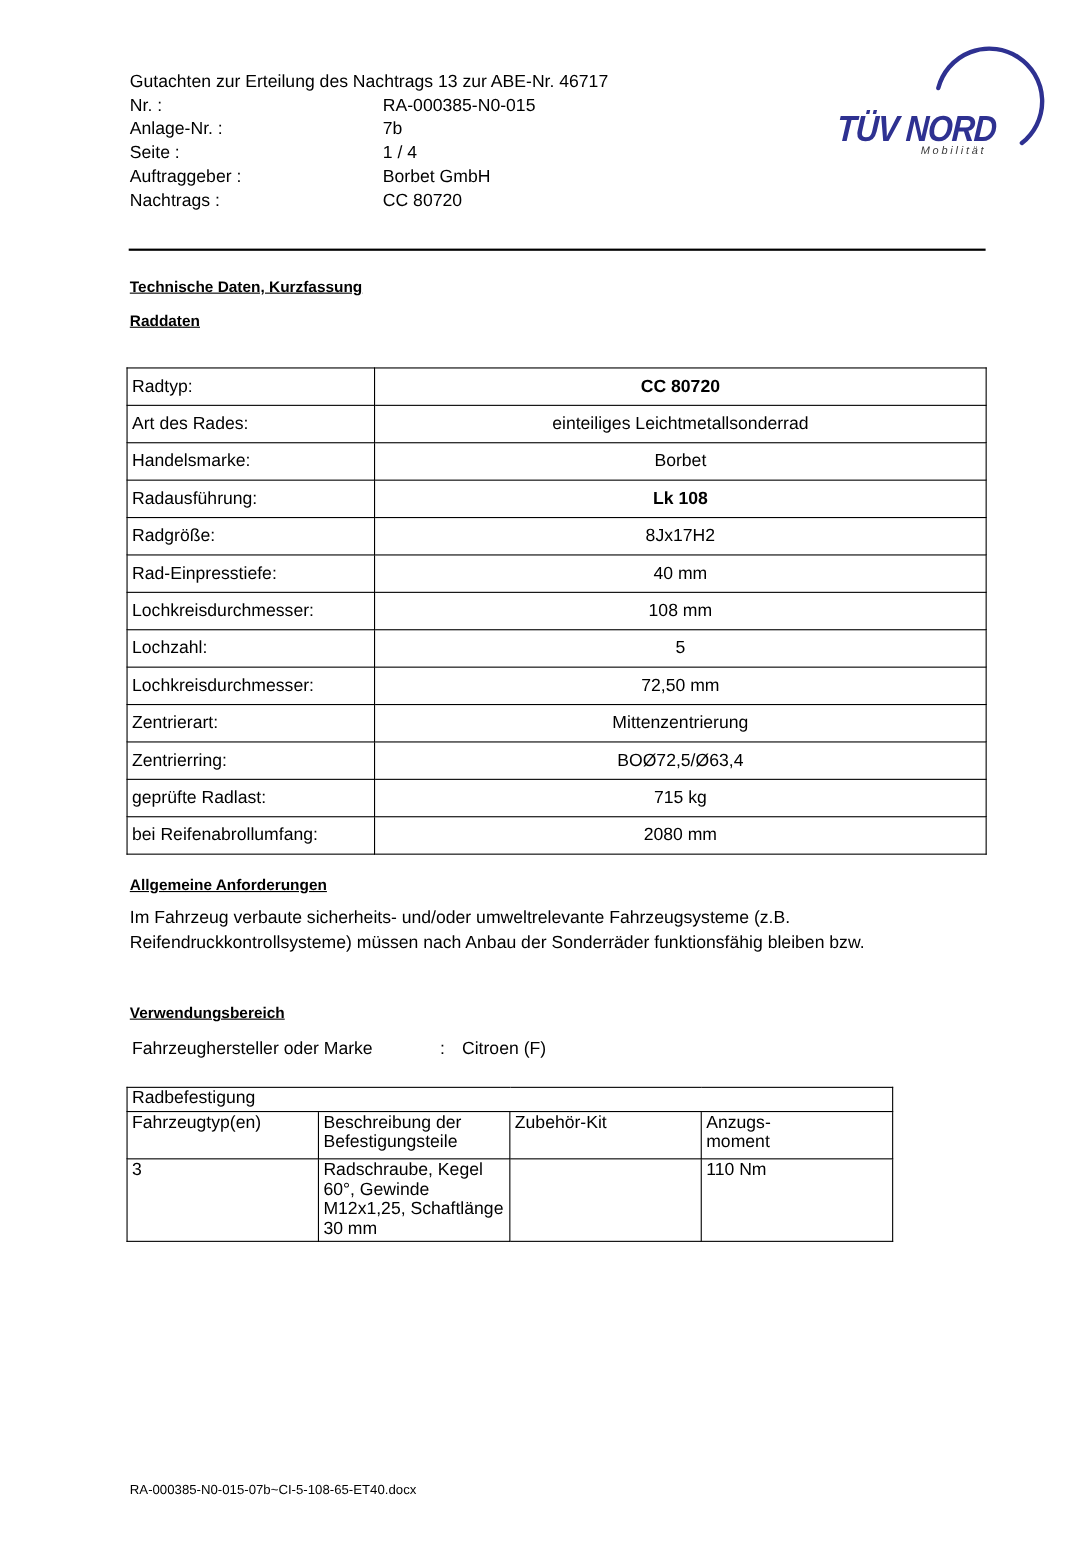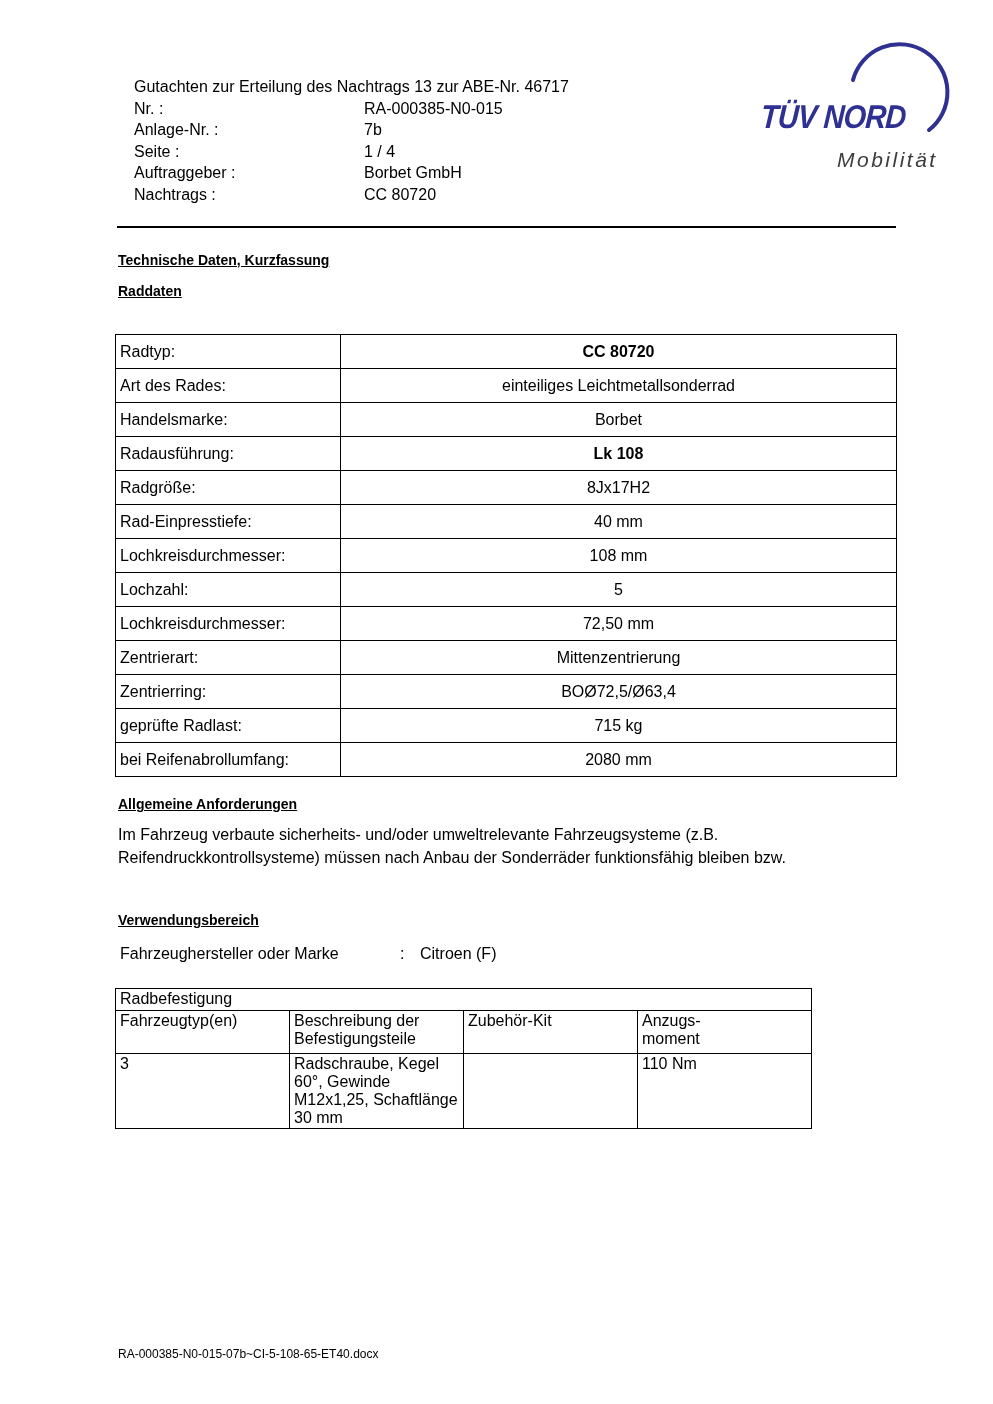--- a/index.html
+++ b/index.html
@@ -3,32 +3,32 @@
 <meta charset="utf-8">
 <style>
   * { margin:0; padding:0; box-sizing:border-box; }
   html,body { background:#ffffff; }
   .page {
     position:relative; width:993px; height:1404px; background:#ffffff;
     font-family:"Liberation Sans","DejaVu Sans",sans-serif;
     color:#000; font-size:16px; overflow:hidden;
   }
   
-  .header-block { position:absolute; left:118px; top:76px; line-height:21.6px;margin-left:16px; }
+  .header-block { position:absolute; left:118px; top:64px; line-height:21.6px; }
   .hdr-row .lbl { display:inline-block; width:230px; }
   
   .logo { position:absolute; left:745px; top:36px; width:230px; height:142px; }
   .logo svg { position:absolute; left:0; top:0; }
   .logo-text {
     position:absolute; left:16px; top:62px; font-size:33px; font-weight:bold;
     font-style:italic; letter-spacing:-1px; transform:scaleX(0.88) skewX(-4deg);
     transform-origin:left center; white-space:nowrap;
   }
   .logo-sub {
-    position:absolute; left:92px; top:112px; font-size:21px; font-style:italic;
+    position:absolute; left:92px; top:96px; font-size:10px; font-style:italic;
     letter-spacing:2.5px; color:#3c3c3c; white-space:nowrap;
   }
   
   .rule { position:absolute; left:117px; top:226px; width:779px; height:2px; background:#000; }
   
   .sec-h { position:absolute; left:118px; font-weight:bold; text-decoration:underline; font-size:14px; }
   .h-tech { top:252px; } .h-rad { top:283px; } .h-allg { top:796px; } .h-verw { top:912px; }
   
   table { border-collapse:collapse;padding-left:28px; }
   .t1 { position:absolute; left:115px; top:334px; width:782px; }

